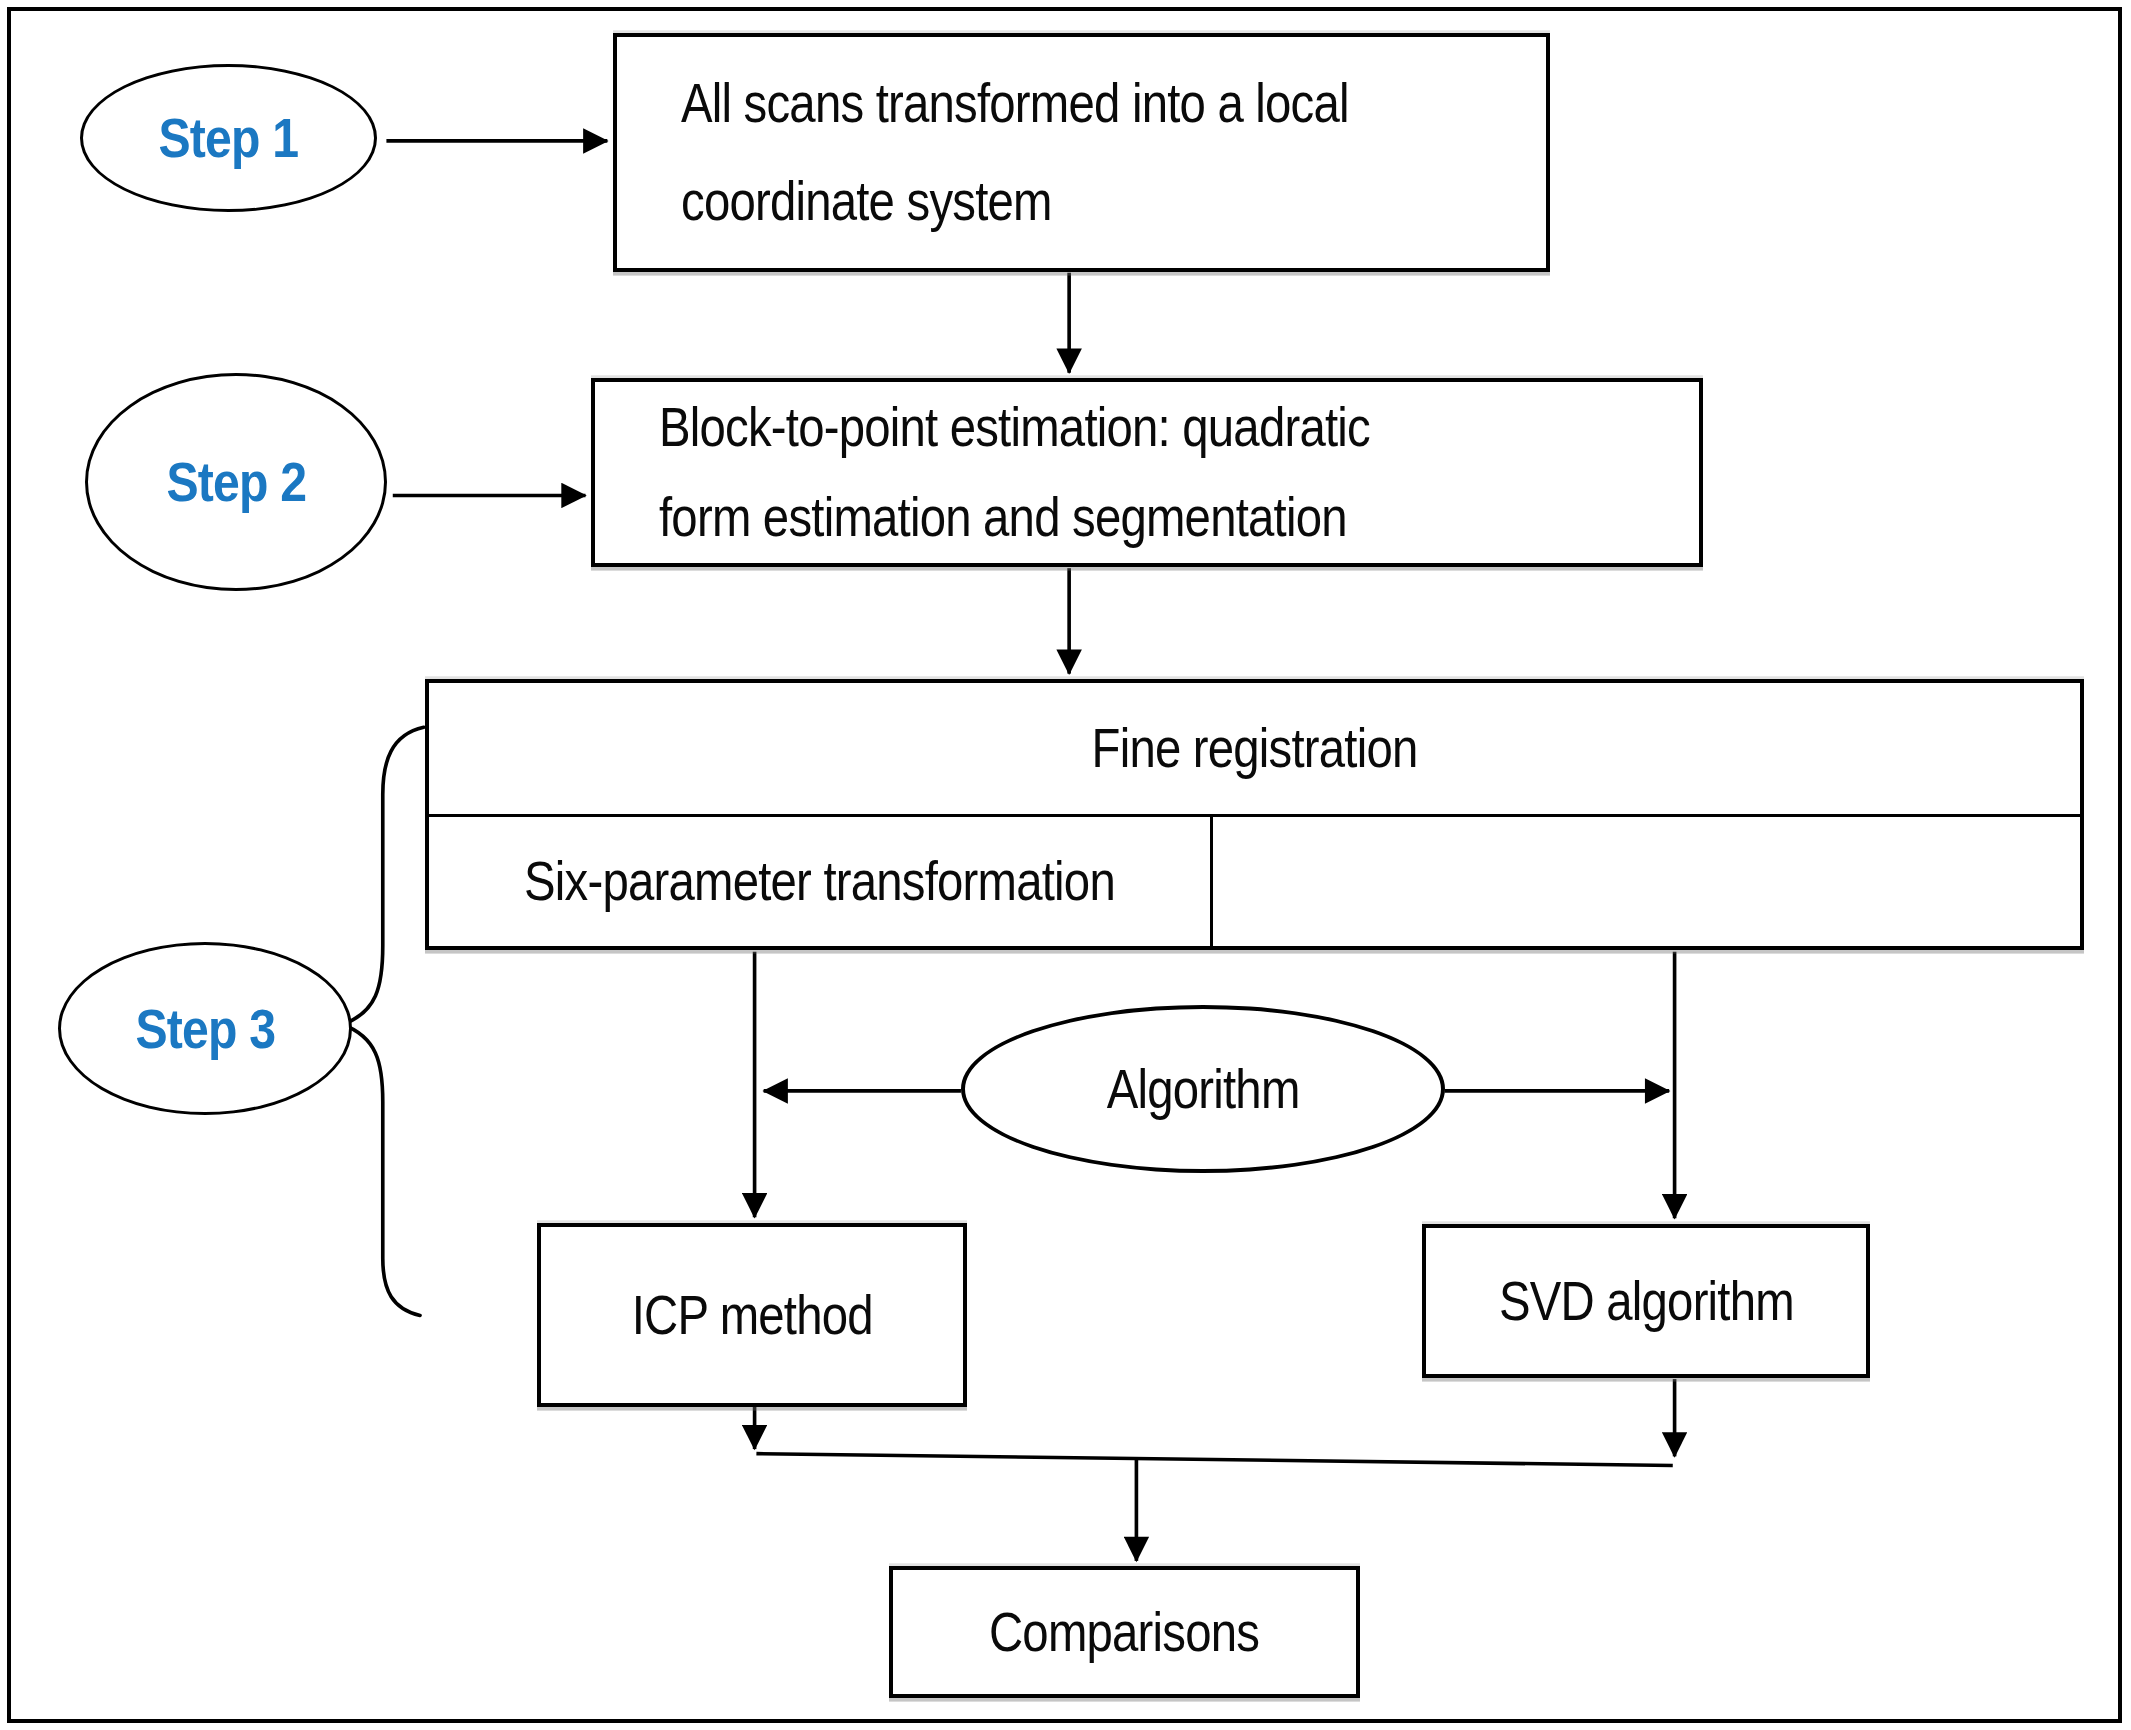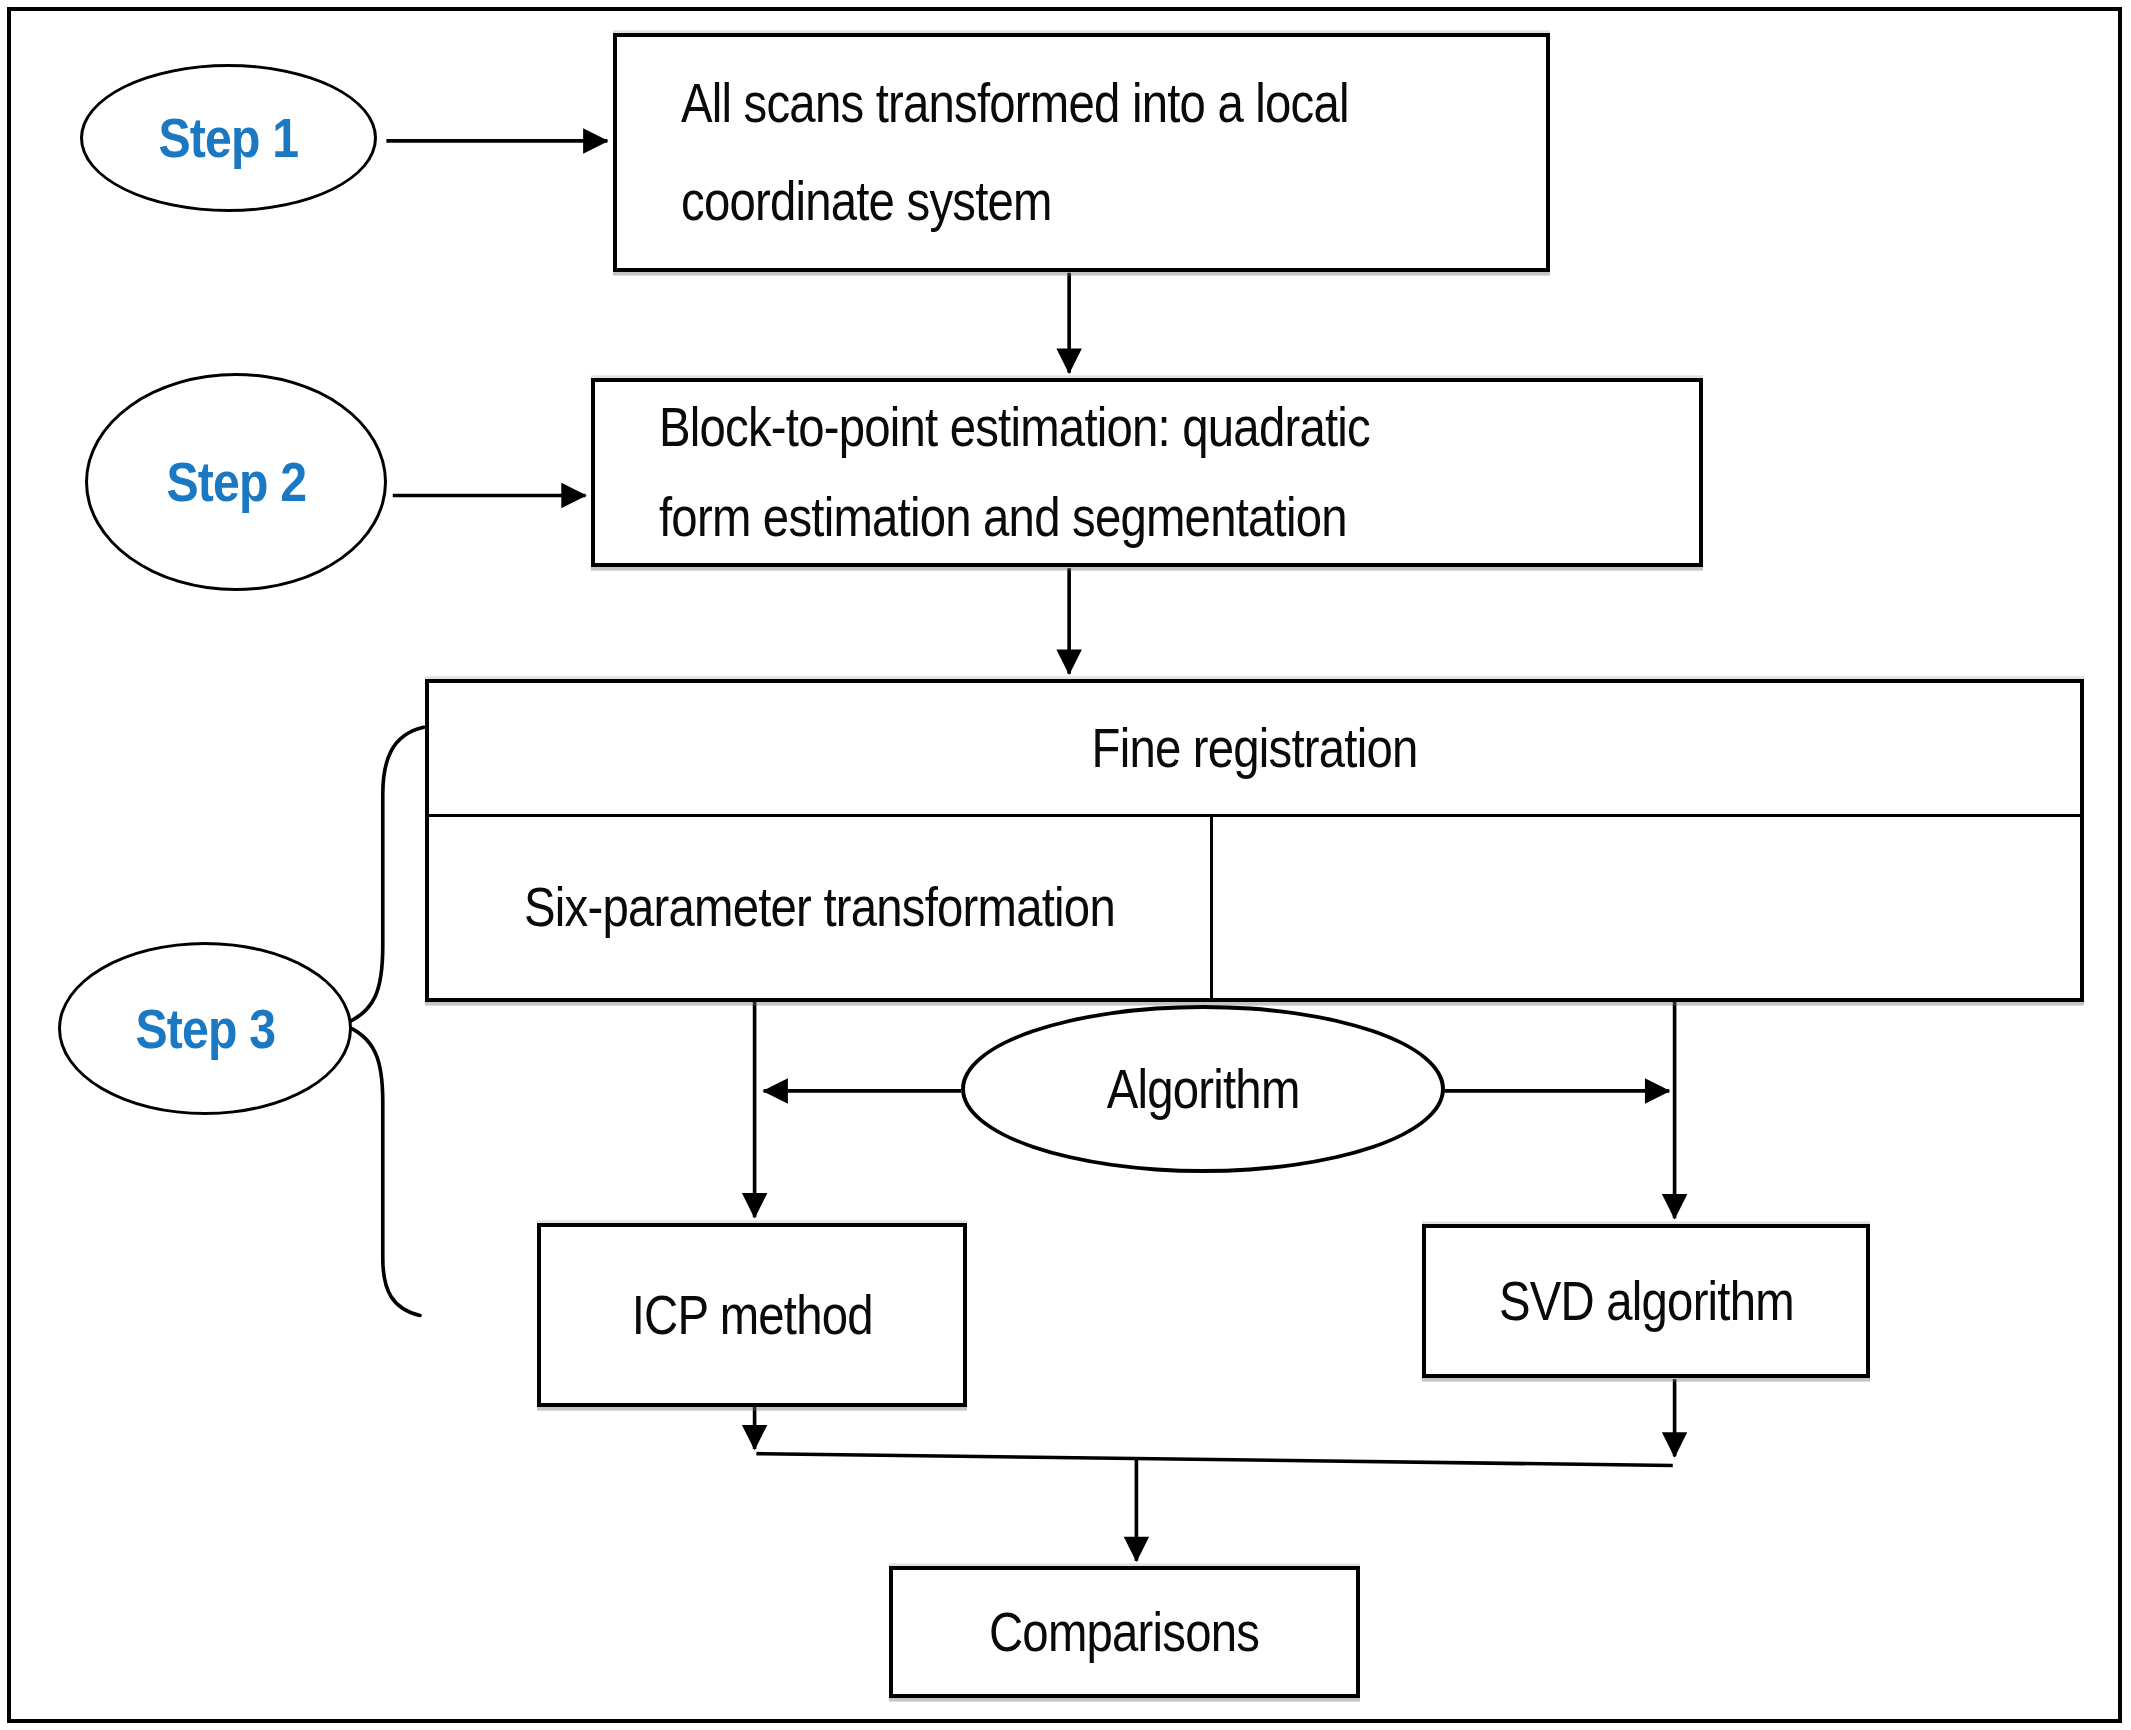--- a/index.html
+++ b/index.html
@@ -23,21 +23,21 @@
 
   .txt { display:inline-block; transform:scaleX(.86); transform-origin:center center;
          white-space:nowrap; letter-spacing:-0.9px; font-size:55px; line-height:1.25; }
   .step-label { font-weight:bold; font-size:56px; color:#1b78c2; }
 
   .two-line { flex-direction:column; align-items:flex-start; justify-content:center; }
   .two-line .line { height:98px; display:flex; align-items:center; padding-left:40px;margin-left:24px; }
   .two-line .txt { transform-origin:left center; }
 
   
-  .fr-table { position:absolute; left:425px; top:679px; width:1659px; height:323px;
+  .fr-table { position:absolute; left:425px; top:679px; width:1659px; height:271px;
               box-sizing:border-box; border:4.5px solid #000; background:#fff;
               display:flex; flex-direction:column;
               box-shadow:0 3.6px 0 rgba(110,110,110,.40), 0 -2.7px 0 rgba(160,160,160,.30); }
   .fr-header { height:131px; border-bottom:3.6px solid #000; display:flex;
                align-items:center; justify-content:center; }
   .fr-row { flex:1; display:flex; }
   .fr-cell { display:flex; align-items:center; justify-content:center; box-sizing:border-box; }
   .fr-cell.left  { width:784px; border-right:3.6px solid #000; }
   .fr-cell.right { flex:1; }
 </style>

